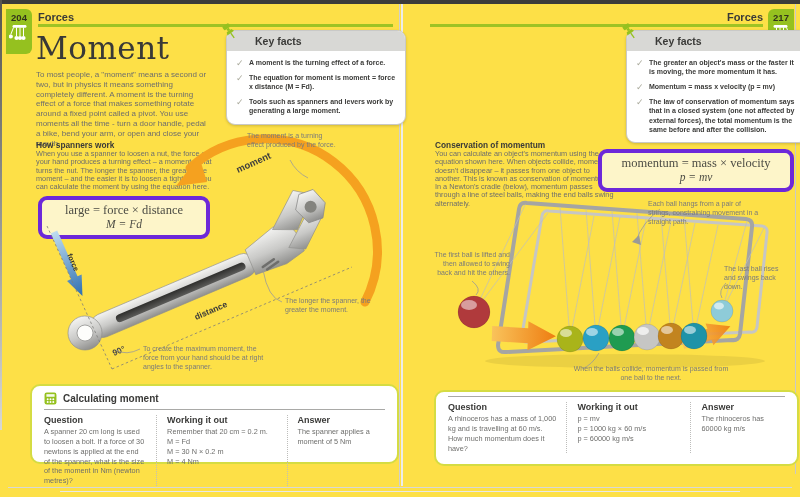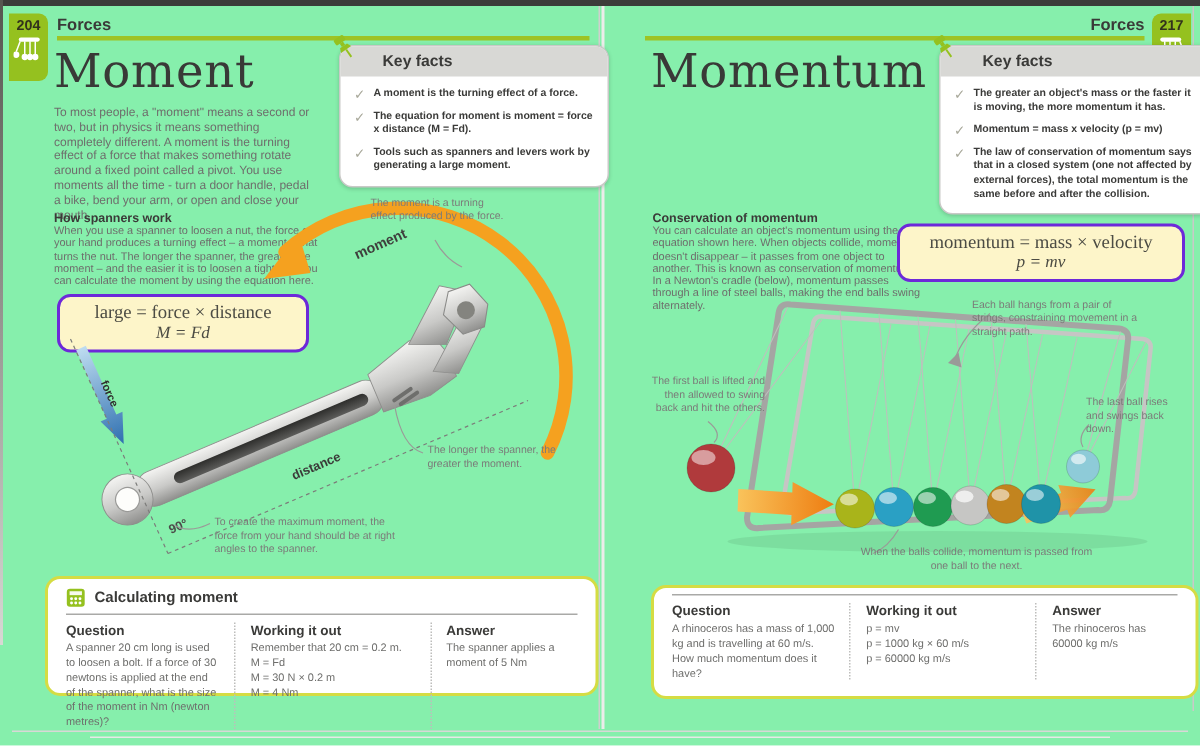--- a/index.html
+++ b/index.html
@@ -1,16 +1,16 @@
 <!DOCTYPE html>
 <html><head>
 <meta charset="utf-8">
 <style>
   html,body{margin:0;padding:0;background:#ffffff;}
-  #spread{position:relative;width:800px;height:497px;background:#86efac;overflow:hidden;
+  #spread{position:relative;width:800px;height:497px;background:#fde047;overflow:hidden;
           font-family:"Liberation Sans",sans-serif;color:#3a3a38;}
   .abs{position:absolute;}
   
   .top-strip{left:0;top:0;width:800px;height:4px;background:#3c3c3a;}
   .left-edge{left:0;top:0;width:2px;height:430px;background:linear-gradient(#55554f,#d8d8d4);}
   .right-edge{left:795px;top:4px;width:1px;height:470px;background:#c9c9c7;}
   .gutter1{left:399px;top:4px;width:1px;height:482px;background:#cfcfcd;}
   .gutter2{left:401px;top:4px;width:2px;height:482px;background:#ececea;}
   .foot1{left:8px;top:487px;width:784px;height:1px;background:#d8d8d6;}
   .foot2{left:60px;top:491px;width:680px;height:1px;background:#e8e8e6;}
@@ -29,21 +29,21 @@
   
   .keyfacts{background:#fff;border:1px solid #c9c9c7;border-radius:9px;box-shadow:0 1px 3px rgba(0,0,0,.18);margin-left:12px;}
   .kf-head{height:20px;background:#d8d8d5;border-radius:8px 8px 0 0;font-size:10.5px;font-weight:bold;
            line-height:20px;padding-left:28px;color:#3a3a38;}
   .kf-body{padding:7px 9px 3px 9px;}
   .kf-item{display:flex;margin-bottom:5px;}
   .kf-check{width:13px;flex:none;color:#a9a99b;font-size:9px;line-height:10px;}
   .kf-text{font-size:7px;font-weight:bold;color:#3a3a38;line-height:1.34;}
   .pin{position:absolute;left:-7px;top:-9px;}
   
-  .formula-box{background:#fdf5c9;border:2px solid #6d28d9;border-radius:9px;text-align:center;
+  .formula-box{background:#fdf5c9;border:4px solid #6d28d9;border-radius:9px;text-align:center;
                font-family:"Liberation Serif",serif;color:#4c4c44;padding-top:3px;}
   .f1{font-size:12.5px;}
   .f2{font-size:11.5px;font-style:italic;}
   
   .annotation{position:absolute;font-size:7px;color:#7b7b79;line-height:1.3;}
   
   .calc-box{background:#fff;border:2px solid #d5dc43;border-radius:10px;}
   .calc-head{display:flex;align-items:center;gap:6px;padding:6px 12px 0;}
   .calc-title{font-size:10px;font-weight:bold;color:#3a3a38;}
   .calc-rule{border-top:1px solid #a9a9a7;margin:4px 12px 0;}
@@ -222,21 +222,20 @@
       <line x1="12.5" y1="4.5" x2="12.5" y2="13" stroke="#fff" stroke-width="1"></line>
       <line x1="15.5" y1="4.5" x2="18.2" y2="11.5" stroke="#fff" stroke-width="1"></line>
       <circle cx="5.5" cy="15" r="2.1" fill="#fff"></circle>
         <circle cx="9" cy="15" r="2.1" fill="#fff"></circle>
       <circle cx="12.5" cy="15" r="2.1" fill="#fff"></circle>
         <circle cx="18.2" cy="13.5" r="2.1" fill="#fff"></circle>
     </svg>
   </div>
   <div class="abs green-rule" style="left:430px;top:24px;width:333px;"></div>
 
-  <div class="abs page-title" style="left:434px;top:30px;">Momentum</div>
   <div class="abs subhead" style="left:435px;top:140px;">Conservation of momentum</div>
   <div class="abs subtext" style="left:435px;top:150px;width:182px;">You can calculate an object's momentum using the equation shown here. When objects collide, momentum doesn't disappear – it passes from one object to another. This is known as conservation of momentum. In a Newton's cradle (below), momentum passes through a line of steel balls, making the end balls swing alternately.</div>
 
   <div class="abs keyfacts" style="left:614px;top:30px;width:180px;">
     <svg class="pin" width="20" height="20" viewBox="0 0 20 20">
       <g transform="rotate(-35 10 10)" fill="#95c11f">
         <rect x="6.3" y="1.5" width="7.4" height="4.2" rx="1"></rect>
         <rect x="8.7" y="5.7" width="2.6" height="2.6"></rect>
         <path d="M7.2 8.3 h5.6 l1.3 3 h-8.2 Z"></path>
         <rect x="9.4" y="11.3" width="1.3" height="6"></rect>

